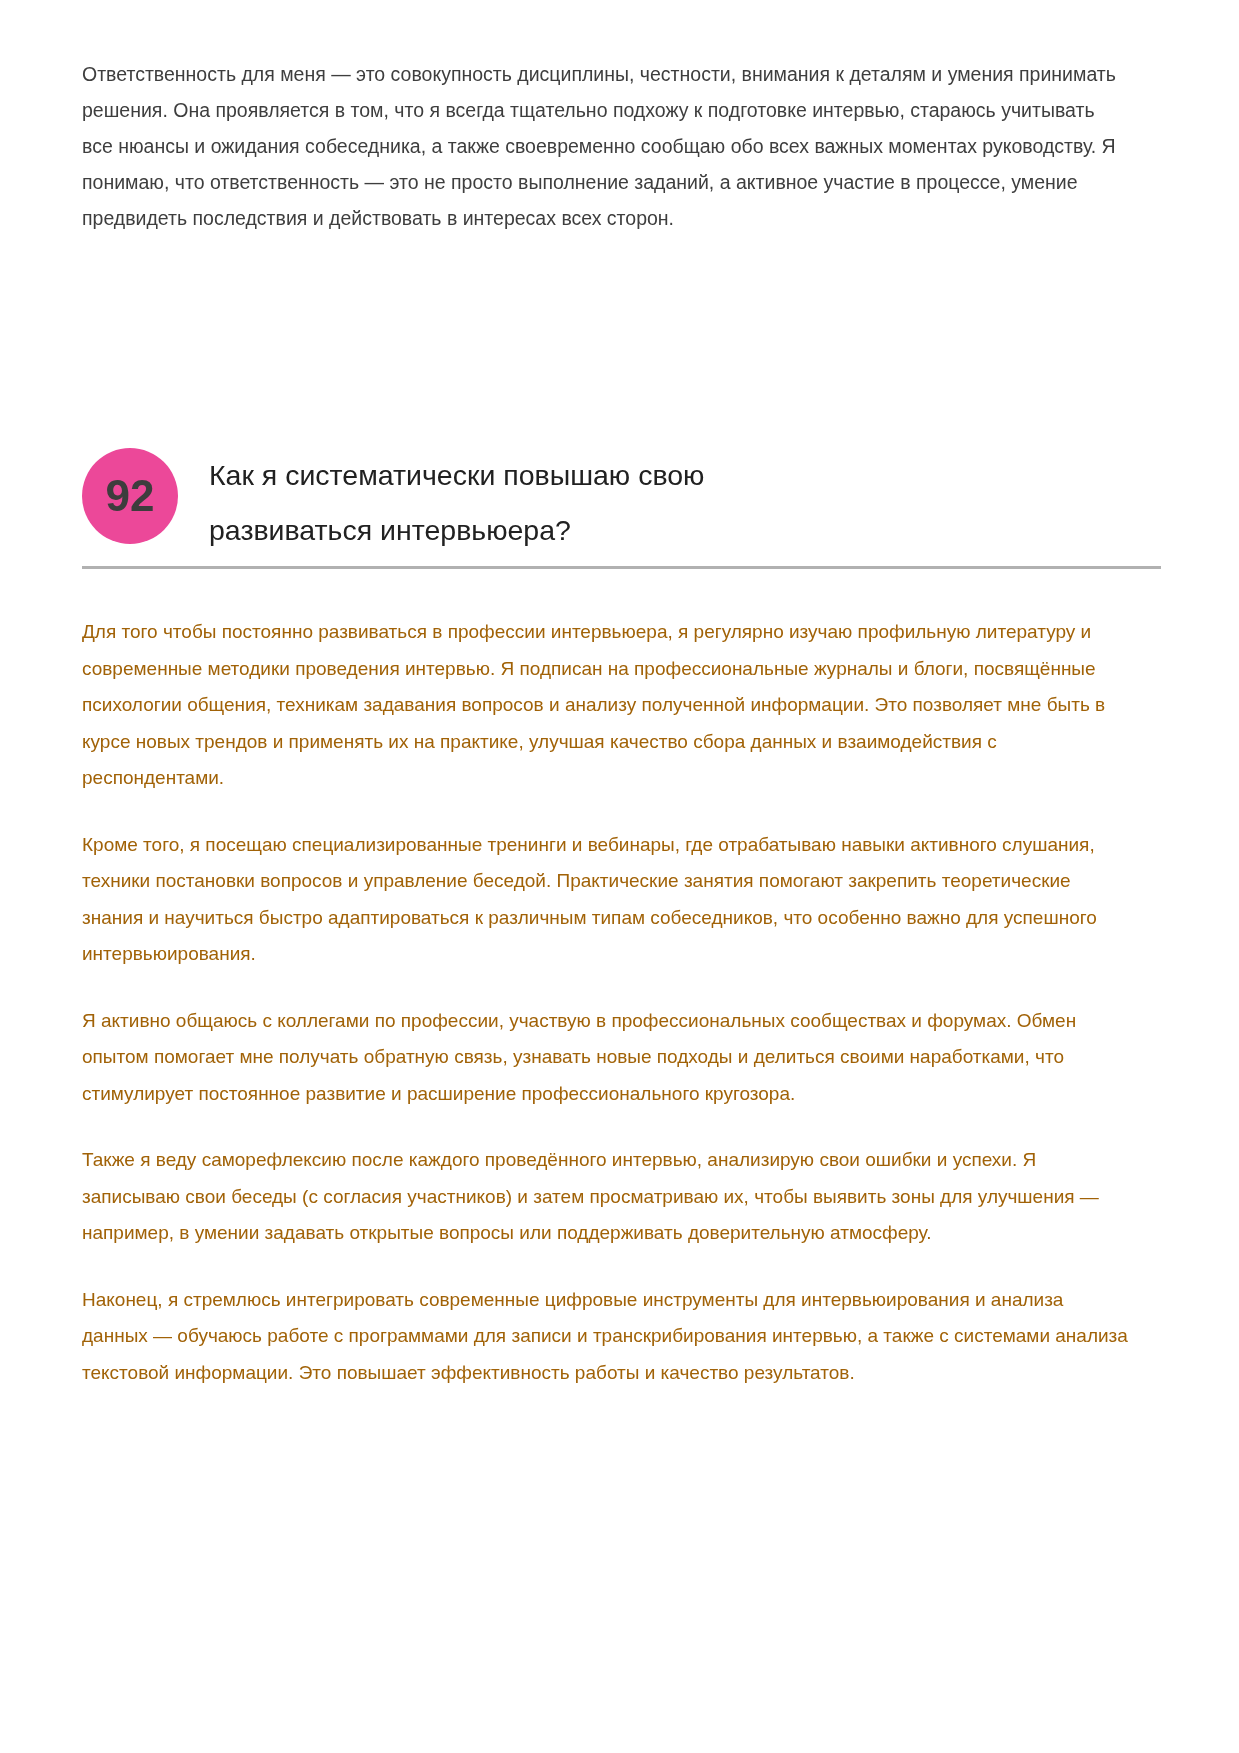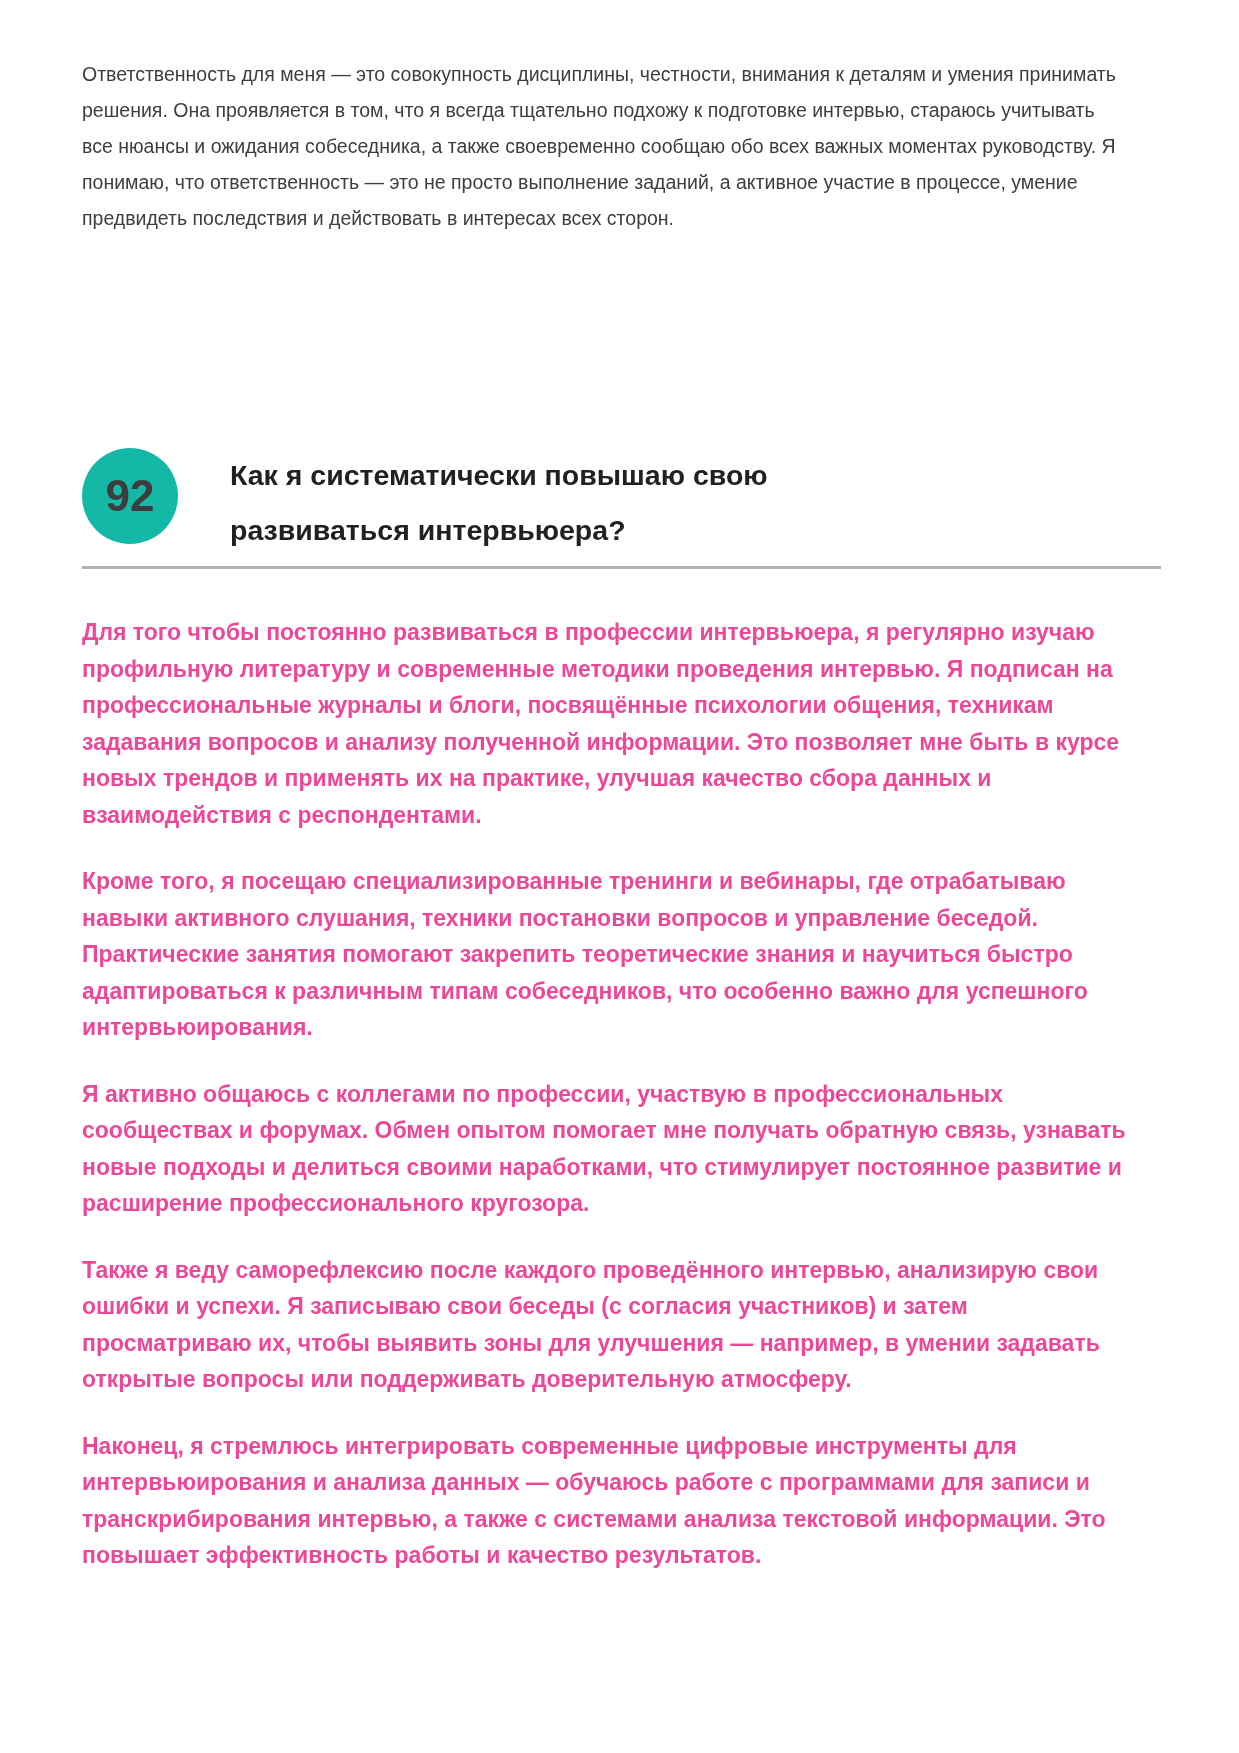--- a/index.html
+++ b/index.html
@@ -28,55 +28,54 @@
   .section-header {
     display: flex;
     align-items: flex-start;
     margin-top: 212px;
   }
   .question-badge {
     flex: 0 0 auto;
     width: 96px;
     height: 96px;
     border-radius: 50%;
-    background: #14b8a6;
+    background: #ec4899;
     display: flex;
     align-items: center;
     justify-content: center;
     font-size: 44px;
     font-weight: bold;
     color: #3d3d3d;
   }
   .question-title {
-    margin: 0 0 0 52px;
+    margin: 0 0 0 31px;
     padding-top: 0;
     font-size: 28.5px;
     line-height: 55px;
-    font-weight: bold;
+    font-weight: normal;
     color: #212121;
   }
   .question-title .title-line {
     display: block;
   }
   .section-divider {
     border: none;
     border-top: 3px solid #b1b1b1;
     margin: 8px 0 0 0;
     height: 0;
   }
   .answer-body {
     margin-top: 45px;
   }
   .answer-body p {
-    font-size: 23px;
+    font-size: 19px;
     line-height: 36.5px;
     margin: 0 0 30px 0;
     max-width: 1046px;
-    color: #ec4899;
-    font-weight: bold;
+    color: #a16207;
   }
   .answer-body p:last-child {
     margin-bottom: 8px;
   }
 </style>
 </head>
 <body>
 
 <div class="page">
 

